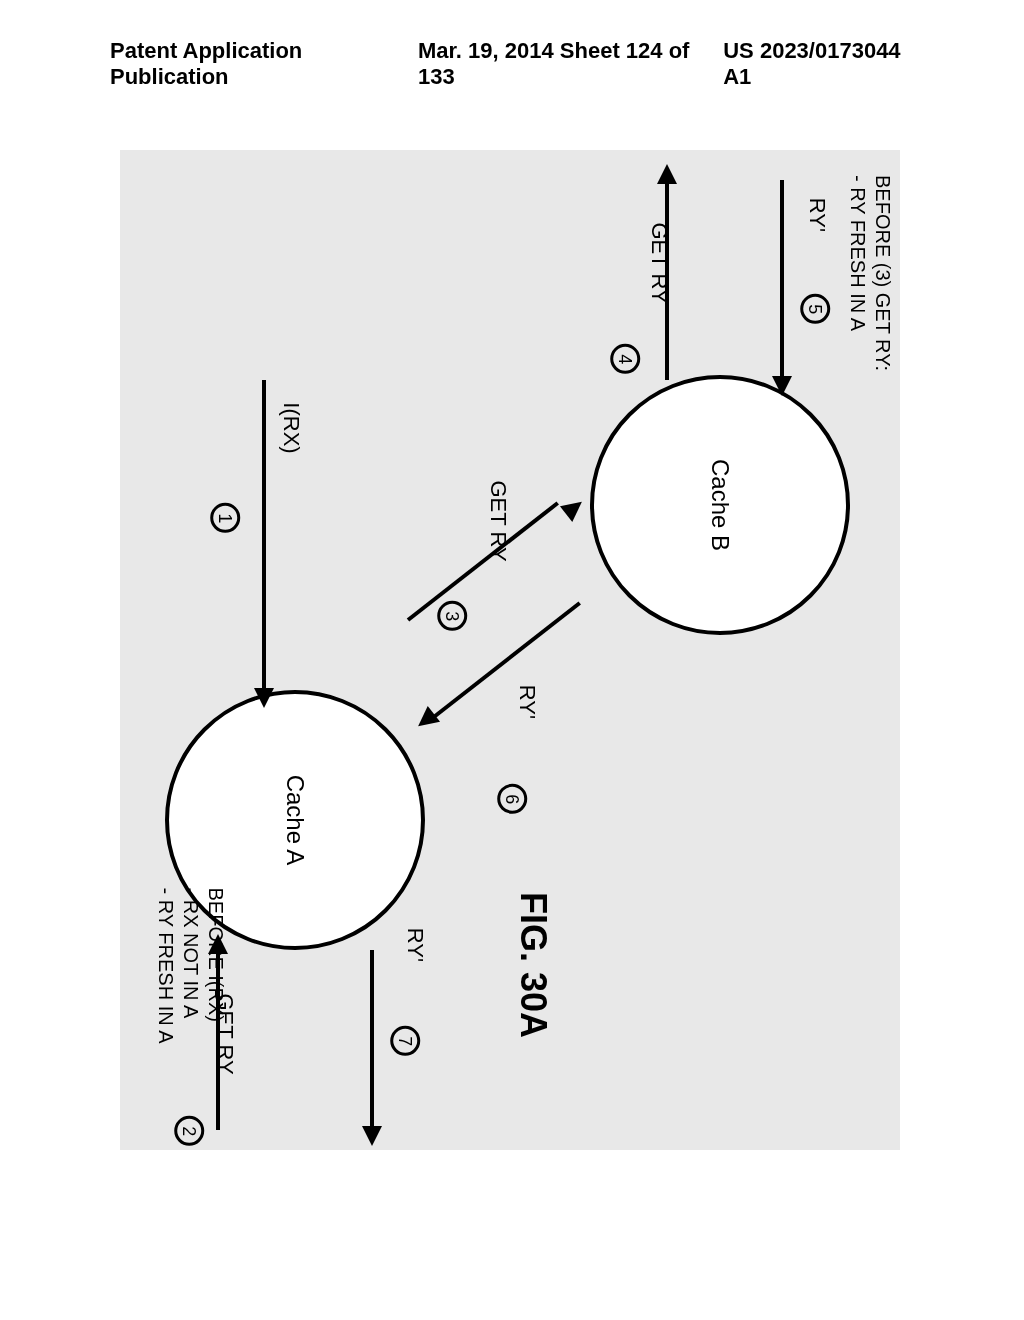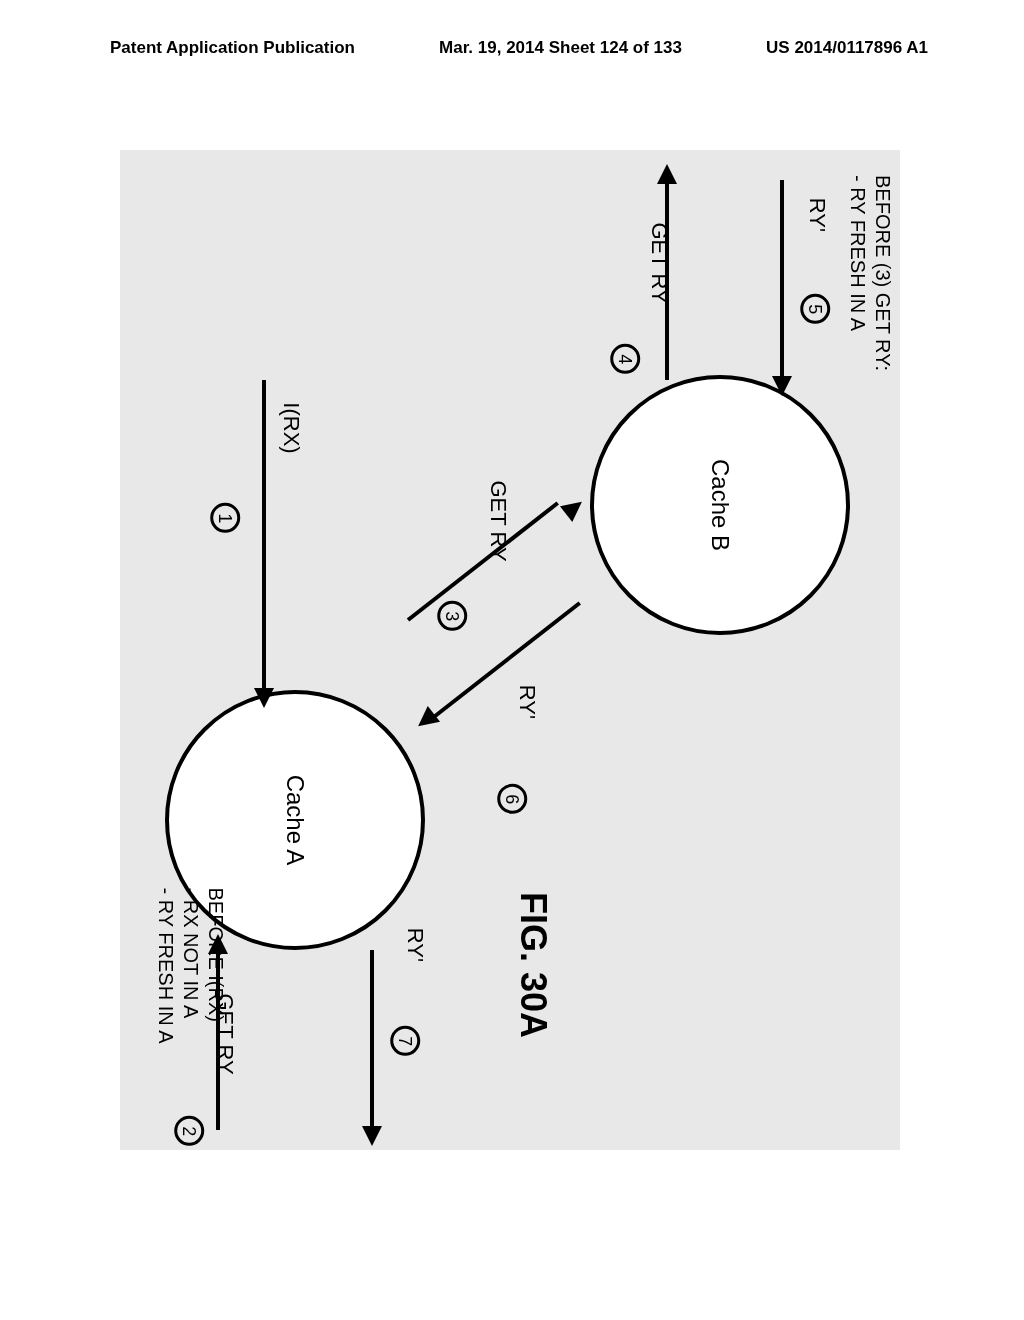--- a/index.html
+++ b/index.html
@@ -8,21 +8,21 @@
     width: 1024px;
     height: 1320px;
     background: #fff;
     position: relative;
   }
   .header {
     display: flex;
     justify-content: space-between;
     padding: 38px 96px 0 110px;
     font-weight: bold;
-    font-size: 17px;
+    font-size: 22px;
   }
   .figure {
     position: absolute;
     left: 120px;
     top: 150px;
     width: 780px;
     height: 1000px;
     background: #e8e8e8;
   }
   .node {
@@ -89,21 +89,21 @@
     font-size: 20px;
     line-height: 1.25;
   }
 </style>
 </head>
 <body>
 
 <div class="header">
   <span>Patent Application Publication</span>
   <span>Mar. 19, 2014  Sheet 124 of 133</span>
-  <span>US 2014/0117896 A1</span>
+  <span>US 2023/0173044 A1</span>
 </div>
 
 <div class="figure">
 
   <div class="node" style="left:45px; top:540px;">
     <span class="rot">Cache A</span>
   </div>
 
   <div class="node" style="left:470px; top:225px;">
     <span class="rot">Cache B</span>

